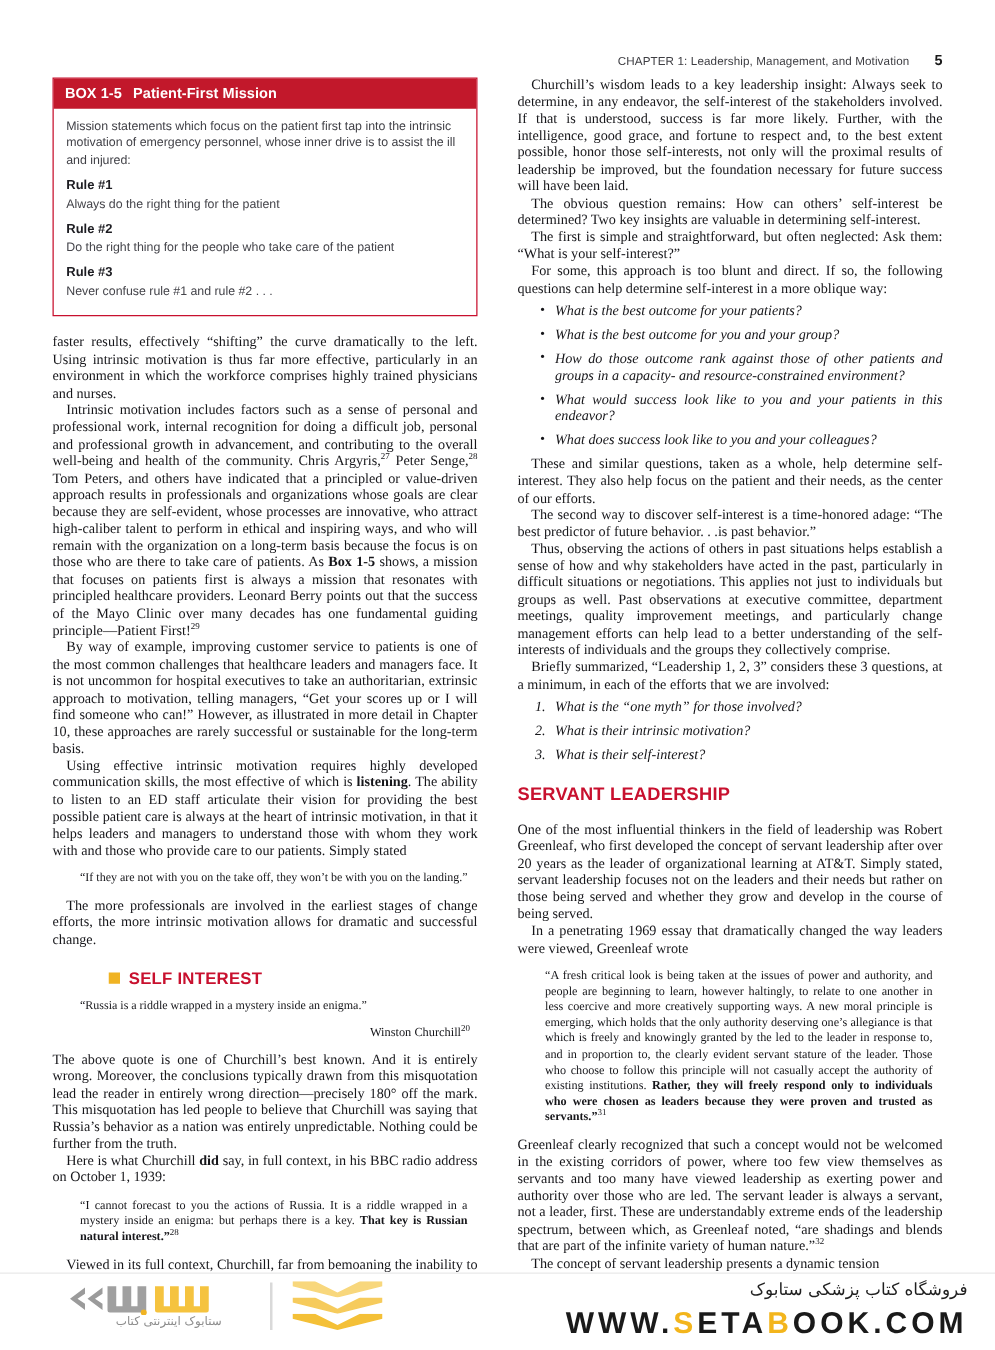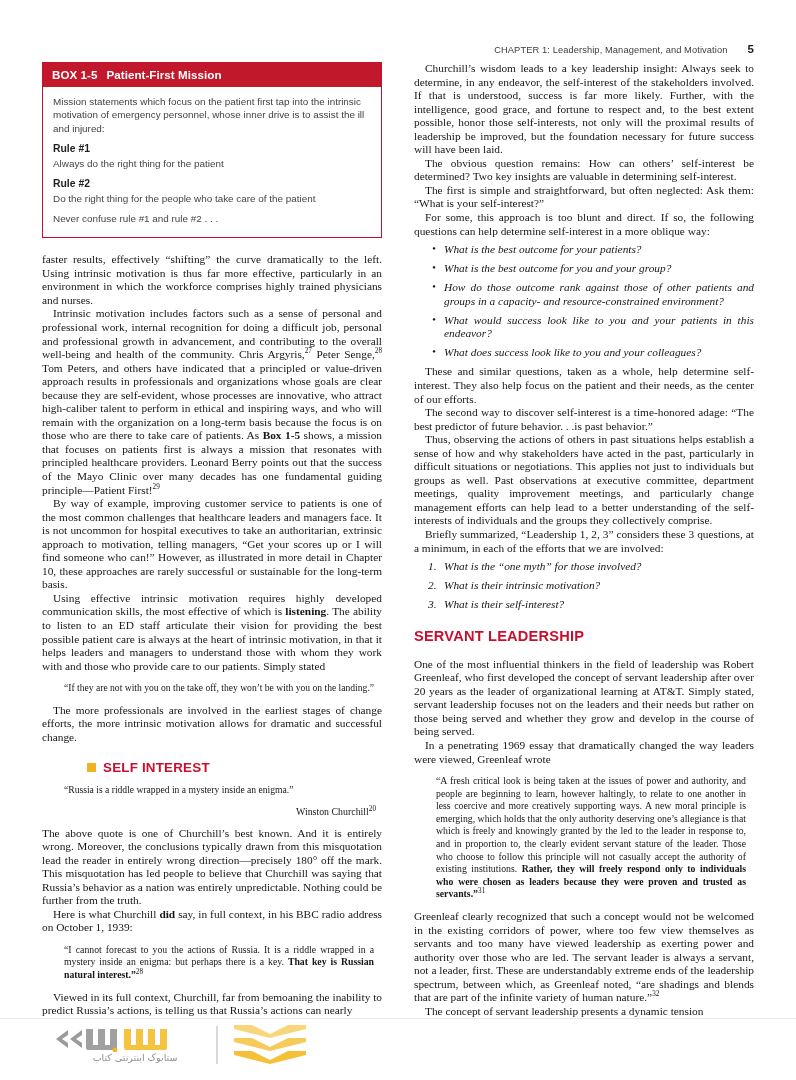--- a/index.html
+++ b/index.html
@@ -344,20 +344,21 @@
         </div>
         <div class="box-body">
           <p class="box-intro">Mission statements which focus on the patient first tap into the intrinsic motivation of emergency personnel, whose inner drive is to assist the ill and injured:</p>
 
           <p class="rule-label">Rule #1</p>
           <p class="rule-text">Always do the right thing for the patient</p>
 
           <p class="rule-label">Rule #2</p>
           <p class="rule-text">Do the right thing for the people who take care of the patient</p>
 
+          <p class="rule-label">Rule #3</p>
           <p class="rule-text last">Never confuse rule #1 and rule #2 . . .</p>
         </div>
       </div>
 
       <p class="body noindent">faster results, effectively “shifting” the curve dramatically to the left. Using intrinsic motivation is thus far more effective, particularly in an environment in which the workforce comprises highly trained physicians and nurses.</p>
 
       <p class="body"><span>Intrinsic motivation includes factors such as a sense of personal and professional work, internal recognition for doing a difficult job, personal and professional growth in advancement, and contributing to the overall well-being and health of the community. Chris Argyris,</span><sup>27</sup><span> Peter Senge,</span><sup>28</sup><span> Tom Peters, and others have indicated that a principled or value-driven approach results in professionals and organizations whose goals are clear because they are self-evident, whose processes are innovative, who attract high-caliber talent to perform in ethical and inspiring ways, and who will remain with the organization on a long-term basis because the focus is on those who are there to take care of patients. As </span><b>Box 1-5</b><span> shows, a mission that focuses on patients first is always a mission that resonates with principled healthcare providers. Leonard Berry points out that the success of the Mayo Clinic over many decades has one fundamental guiding principle—Patient First!</span><sup>29</sup></p>
 
       <p class="body">By way of example, improving customer service to patients is one of the most common challenges that healthcare leaders and managers face. It is not uncommon for hospital executives to take an authoritarian, extrinsic approach to motivation, telling managers, “Get your scores up or I will find someone who can!” However, as illustrated in more detail in Chapter 10, these approaches are rarely successful or sustainable for the long-term basis.</p>
 
@@ -455,15 +456,19 @@
           </svg>
         <svg class="chev" style="top:15px" viewBox="0 0 72 13">
             <path d="M0 0 H18 L36 9 L54 0 H72 V4 L36 13 L0 4 Z" fill="#f6cb5c"></path>
           </svg>
         <svg class="chev" style="top:28px" viewBox="0 0 72 13">
             <path d="M0 0 H18 L36 9 L54 0 H72 V4 L36 13 L0 4 Z" fill="#f4c037"></path>
           </svg>
       </div>
     </div>
 
+    <div class="site-right">
+      <div class="site-fa">فروشگاه کتاب پزشکی ستابوک</div>
+      <div class="site-url"><span>WWW.</span><span class="hl">S</span><span>ETA</span><span class="hl">B</span><span>OOK.COM</span></div>
+    </div>
 
   </div>
 </div>
 
 </body></html>

